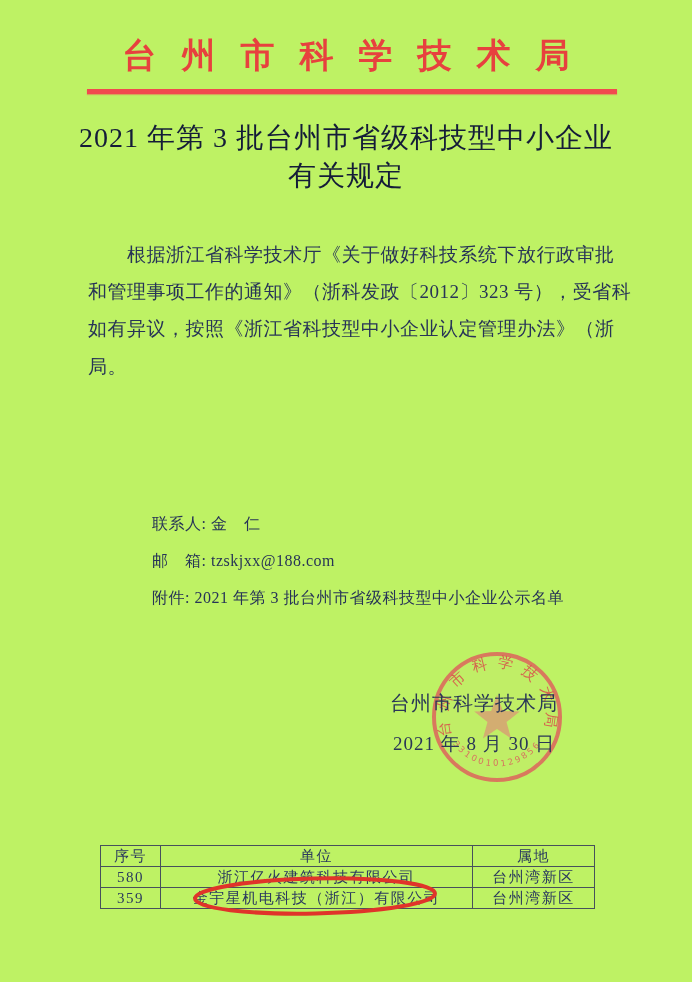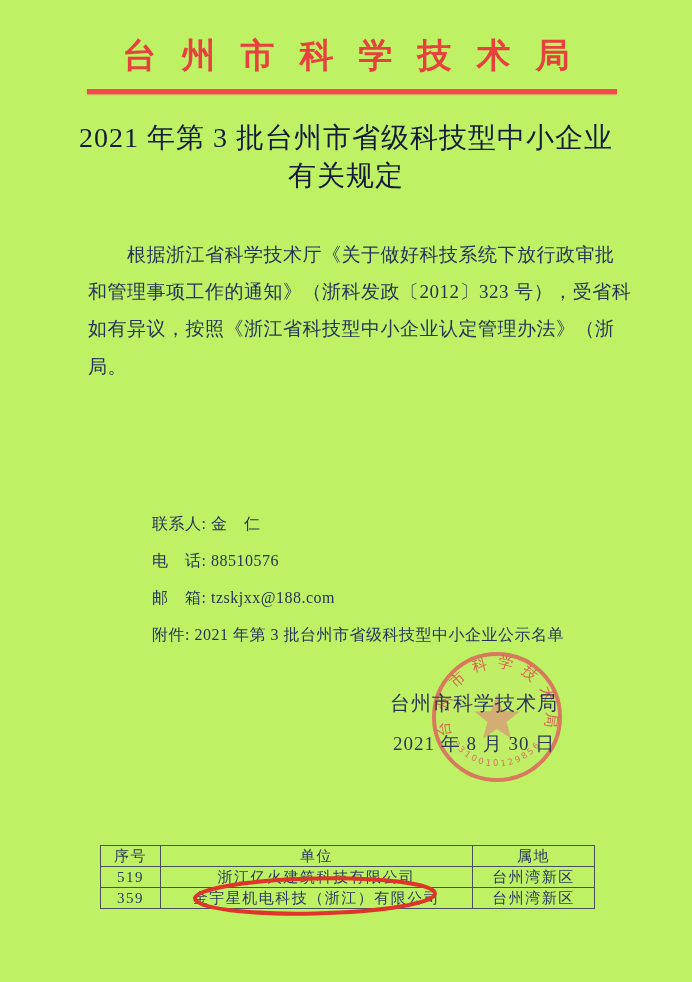--- a/index.html
+++ b/index.html
@@ -81,21 +81,20 @@
 
   <div class="body-text">
     <div class="line indent">根据浙江省科学技术厅《关于做好科技系统下放行政审批</div>
     <div class="line">和管理事项工作的通知》（浙科发政〔2012〕323 号），受省科</div>
     <div class="line">如有异议，按照《浙江省科技型中小企业认定管理办法》（浙</div>
     <div class="line">局。</div>
   </div>
 
   <div class="contact">
     <div>联系人: 金　仁</div>
-    <div>电　话: 88510576</div>
     <div>邮　箱: tzskjxx@188.com</div>
     <div>附件: 2021 年第 3 批台州市省级科技型中小企业公示名单</div>
   </div>
 
   <div class="signature">
     <div class="sig-agency">台州市科学技术局</div>
     <div class="sig-date">2021 年 8 月 30 日</div>
   </div>
 
   <svg class="seal" viewBox="0 0 140 140">
@@ -119,21 +118,21 @@
         <col class="col-company">
         <col class="col-region">
       </colgroup>
     <tbody>
         <tr>
       <th>序号</th>
       <th>单位</th>
       <th>属地</th>
     </tr>
     <tr>
-      <td>519</td>
+      <td>580</td>
       <td>浙江亿火建筑科技有限公司</td>
       <td>台州湾新区</td>
     </tr>
     <tr>
       <td>359</td>
       <td>金宇星机电科技（浙江）有限公司</td>
       <td>台州湾新区</td>
     </tr>
   </tbody>
     </table>

